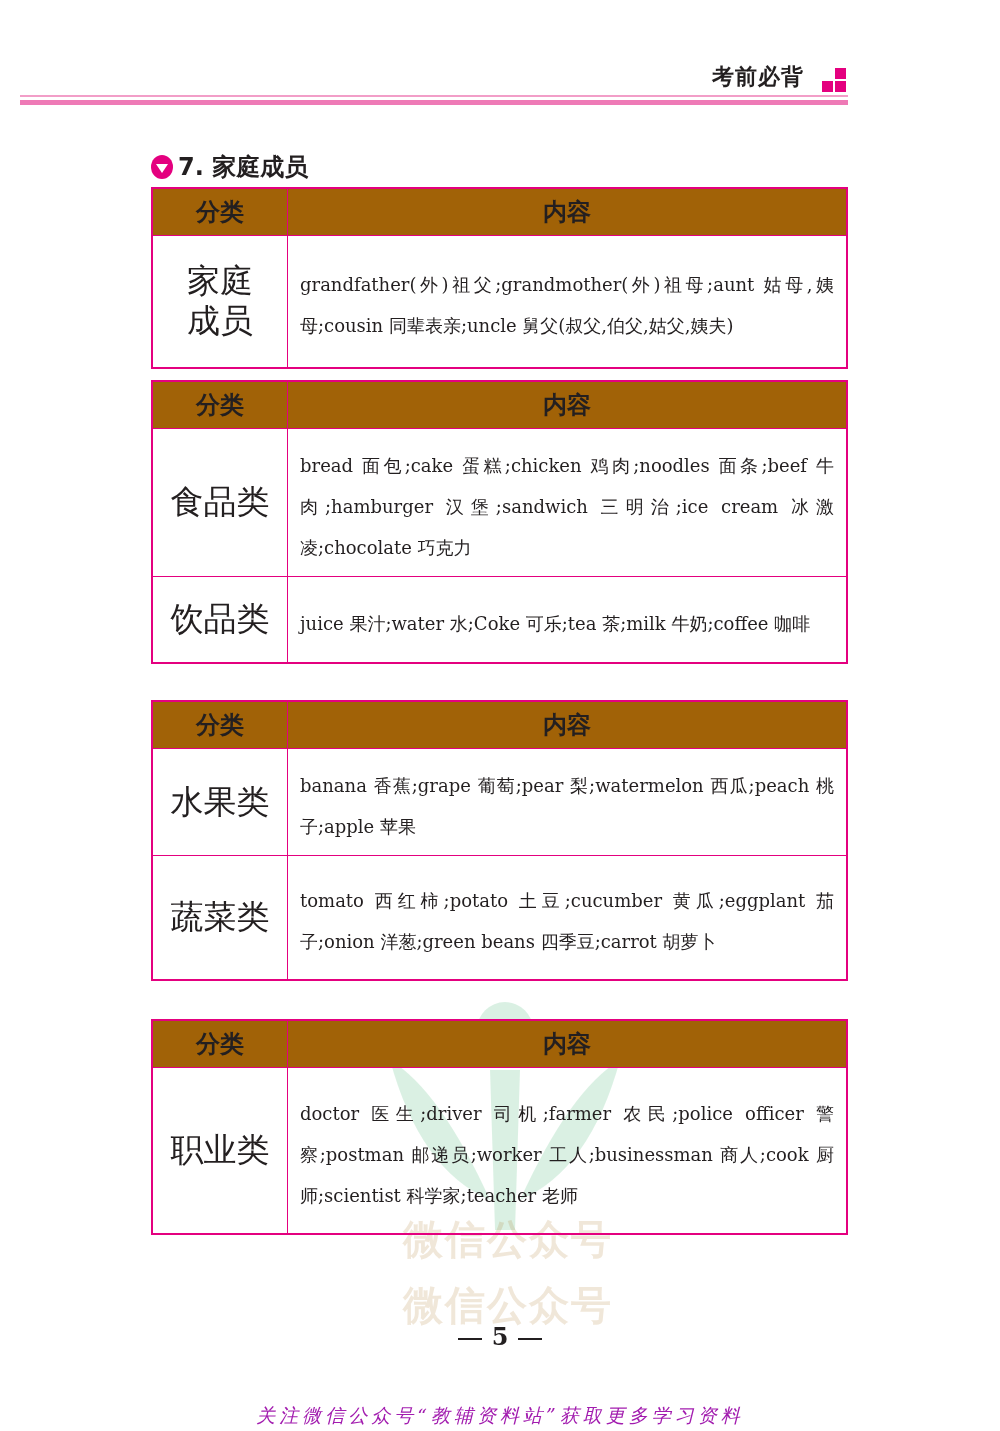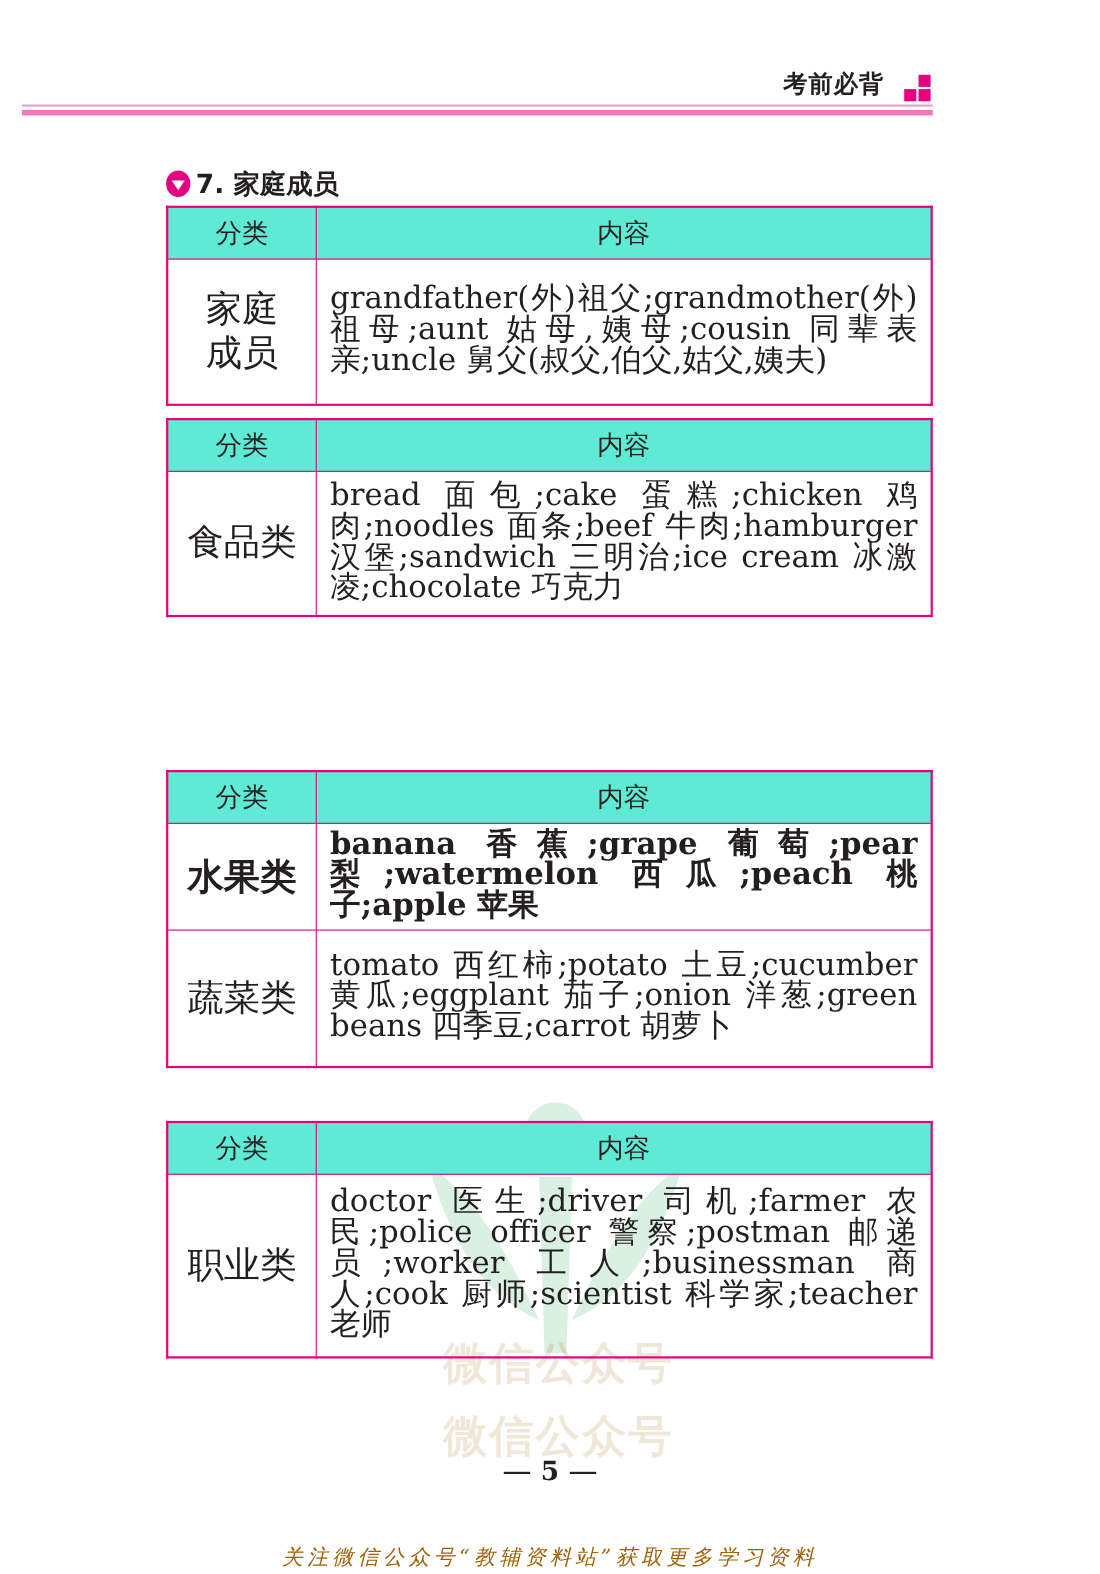--- a/index.html
+++ b/index.html
@@ -29,41 +29,41 @@
       width: 22px; height: 24px; border-radius: 50%; background: #e4007f; margin-right: 5px;
       display: inline-flex; align-items: center; justify-content: center; position: relative;
     }
     .tri-icon::after {
       content: ""; width: 0; height: 0; border-left: 6px solid transparent; border-right: 6px solid transparent;
       border-top: 9px solid #ffffff; margin-top: 2px;
     }
     table.t { width: 697px; border-collapse: collapse; border: 2px solid #e4007f; }
     table.t td, table.t th { border: 1.5px solid #e4007f; }
     table.t th {
-      background: #5eead4; height: 44px; font-size: 24px; font-weight: normal;
+      background: #a16207; height: 44px; font-size: 24px; font-weight: bold;
       font-family: "DejaVu Sans", "Liberation Sans", sans-serif; color: #231f20;
     }
     .col-cat { width: 132px; text-align: center; font-size: 33px; }
     .cat-text { display: inline-block; line-height: 40px; }
-    .content { padding: 4px 12px 8px 12px; font-size: 28px; line-height: 28px; text-align: justify; }
+    .content { padding: 16px 12px 8px 12px; font-size: 18px; line-height: 41px; text-align: justify; }
 
     .watermark {
       position: absolute; left: 380px; top: 1000px; width: 250px; height: 330px; pointer-events: none; opacity: 0.22;
     }
     .wm-text {
       position: absolute; left: 378px; width: 260px; text-align: center; font-size: 40px; font-weight: bold; color: #a16207;
       font-family: "DejaVu Sans", "Liberation Sans", sans-serif; opacity: 0.15; letter-spacing: 2px;
     }
     .page-number {
       position: absolute; left: 0; width: 1000px; top: 1322px; text-align: center; font-size: 24px; font-weight: bold;
     }
     .page-number .dash { display: inline-block; width: 24px; height: 2px; background: #231f20; vertical-align: middle; margin: 0 10px; }
     .footer {
       position: absolute; left: 0; width: 1000px; top: 1403px; text-align: center; font-size: 19px; letter-spacing: 4px;
-      font-family: "DejaVu Serif", "Liberation Serif", serif; font-style: italic; color: #a16207;
+      font-family: "DejaVu Serif", "Liberation Serif", serif; font-style: italic; color: #a21caf;
     }
   </style>
 </head>
 <body>
 
 <div class="header">
   <span class="header-title">考前必背</span>
   <span class="header-squares">
     <span class="sq1"></span>
       <span class="sq2"></span>
@@ -108,32 +108,36 @@
   <table class="t">
     <tbody>
         <tr>
       <th class="col-cat">分类</th>
       <th>内容</th>
     </tr>
     <tr style="height:131px;">
       <td class="col-cat">食品类</td>
       <td class="content">bread 面包;cake 蛋糕;chicken 鸡肉;noodles 面条;beef 牛肉;hamburger 汉堡;sandwich 三明治;ice cream 冰激凌;chocolate 巧克力</td>
     </tr>
+    <tr style="height:86px;">
+      <td class="col-cat">饮品类</td>
+      <td class="content">juice 果汁;water 水;Coke 可乐;tea 茶;milk 牛奶;coffee 咖啡</td>
+    </tr>
   </tbody>
     </table>
 </div>
 
 <div class="section" style="top:700px;">
   <table class="t">
     <tbody>
         <tr>
       <th class="col-cat">分类</th>
       <th>内容</th>
     </tr>
-    <tr style="height:92px;font-weight:bold;">
+    <tr style="height:92px;">
       <td class="col-cat">水果类</td>
       <td class="content">banana 香蕉;grape 葡萄;pear 梨;watermelon 西瓜;peach 桃子;apple 苹果</td>
     </tr>
     <tr style="height:124px;">
       <td class="col-cat">蔬菜类</td>
       <td class="content">tomato 西红柿;potato 土豆;cucumber 黄瓜;eggplant 茄子;onion 洋葱;green beans 四季豆;carrot 胡萝卜</td>
     </tr>
   </tbody>
     </table>
 </div>

